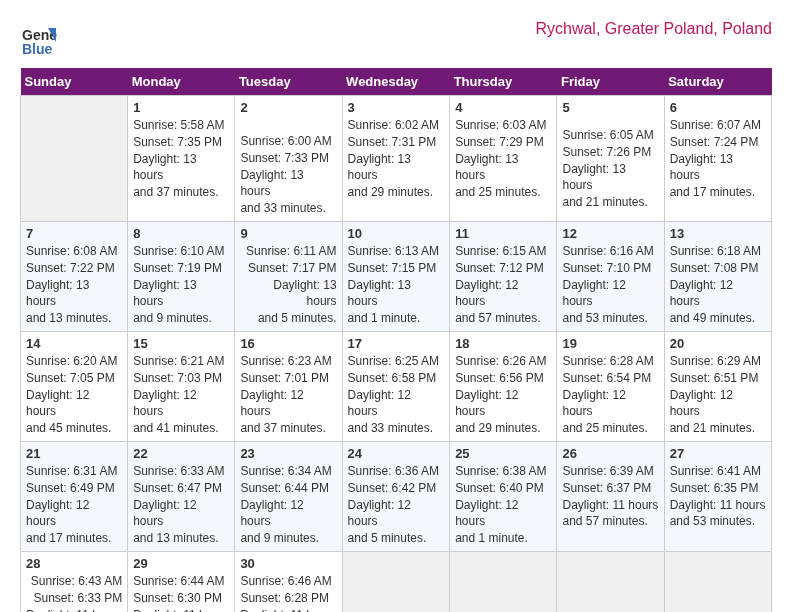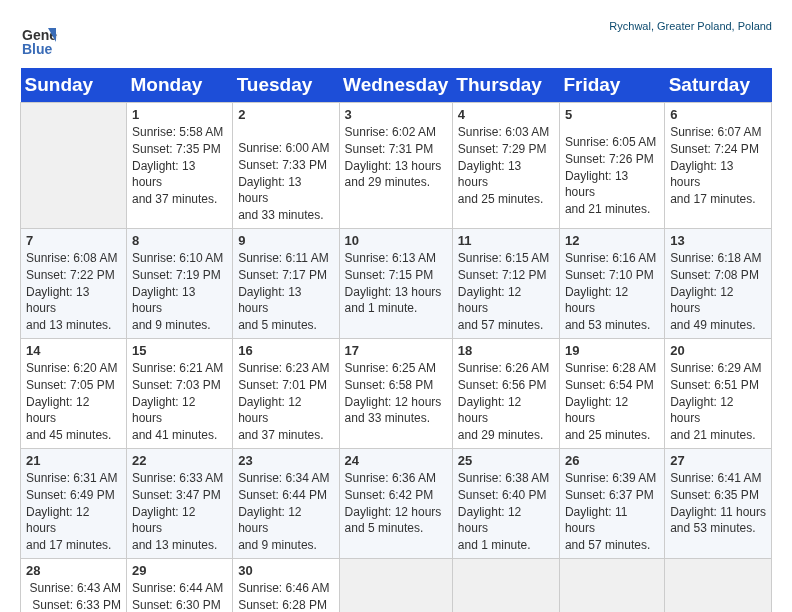--- a/index.html
+++ b/index.html
@@ -27,34 +27,34 @@
     }
     .title-block {
       text-align: right;
     }
     .calendar-title {
       font-size: 36px;
       color: #333;
       font-weight: normal;
     }
     .calendar-subtitle {
-      font-size: 11px;
-      color: #0c4a6e;
+      font-size: 16px;
+      color: #be185d;
     }
     table {
       width: 100%;
       border-collapse: collapse;
       font-size: 11px;
     }
     thead th {
-      background-color: #1d4ed8;
+      background-color: #701a75;
       color: #fff;
       padding: 6px 4px;
       text-align: left;
-      font-size: 19px;
+      font-size: 13px;
       font-weight: bold;
     }
     tbody td {
       border: 1px solid #ccc;
       vertical-align: top;
       padding: 4px 5px;
       width: 108px;
       min-height: 80px;
       height: 90px;
     }
@@ -167,21 +167,21 @@
         </td>
         <td>
           <span class="day-num">8</span>
           <div class="day-info" style="white-space: pre-line;">Sunrise: 6:10 AM
 Sunset: 7:19 PM
 Daylight: 13 hours
 and 9 minutes.</div>
         </td>
         <td>
           <span class="day-num">9</span>
-          <div class="day-info" style="white-space: pre-line;">Sunrise: 6:11 AM
+          <div class="day-info" style="white-space: pre-line; text-align: right;">Sunrise: 6:11 AM
 Sunset: 7:17 PM
 Daylight: 13 hours
 and 5 minutes.</div>
         </td>
         <td>
           <span class="day-num">10</span>
           <div class="day-info" style="white-space: pre-line;">Sunrise: 6:13 AM
 Sunset: 7:15 PM
 Daylight: 13 hours
 and 1 minute.</div>
@@ -263,21 +263,21 @@
         <td>
           <span class="day-num">21</span>
           <div class="day-info" style="white-space: pre-line;">Sunrise: 6:31 AM
 Sunset: 6:49 PM
 Daylight: 12 hours
 and 17 minutes.</div>
         </td>
         <td>
           <span class="day-num">22</span>
           <div class="day-info" style="white-space: pre-line;">Sunrise: 6:33 AM
-Sunset: 3:47 PM
+Sunset: 6:47 PM
 Daylight: 12 hours
 and 13 minutes.</div>
         </td>
         <td>
           <span class="day-num">23</span>
           <div class="day-info" style="white-space: pre-line;">Sunrise: 6:34 AM
 Sunset: 6:44 PM
 Daylight: 12 hours
 and 9 minutes.</div>
         </td>

